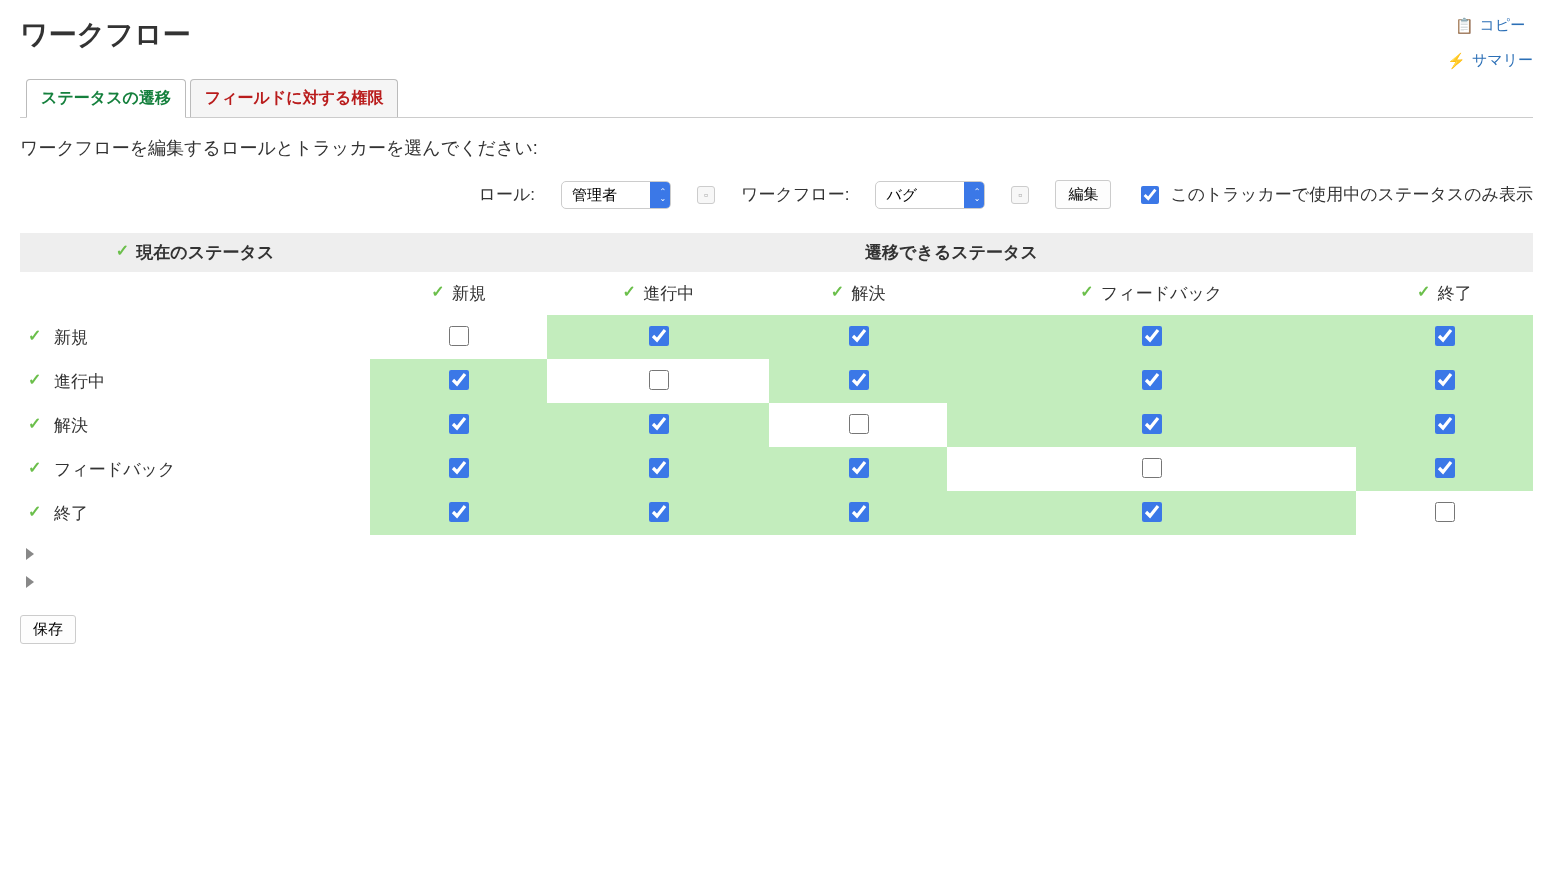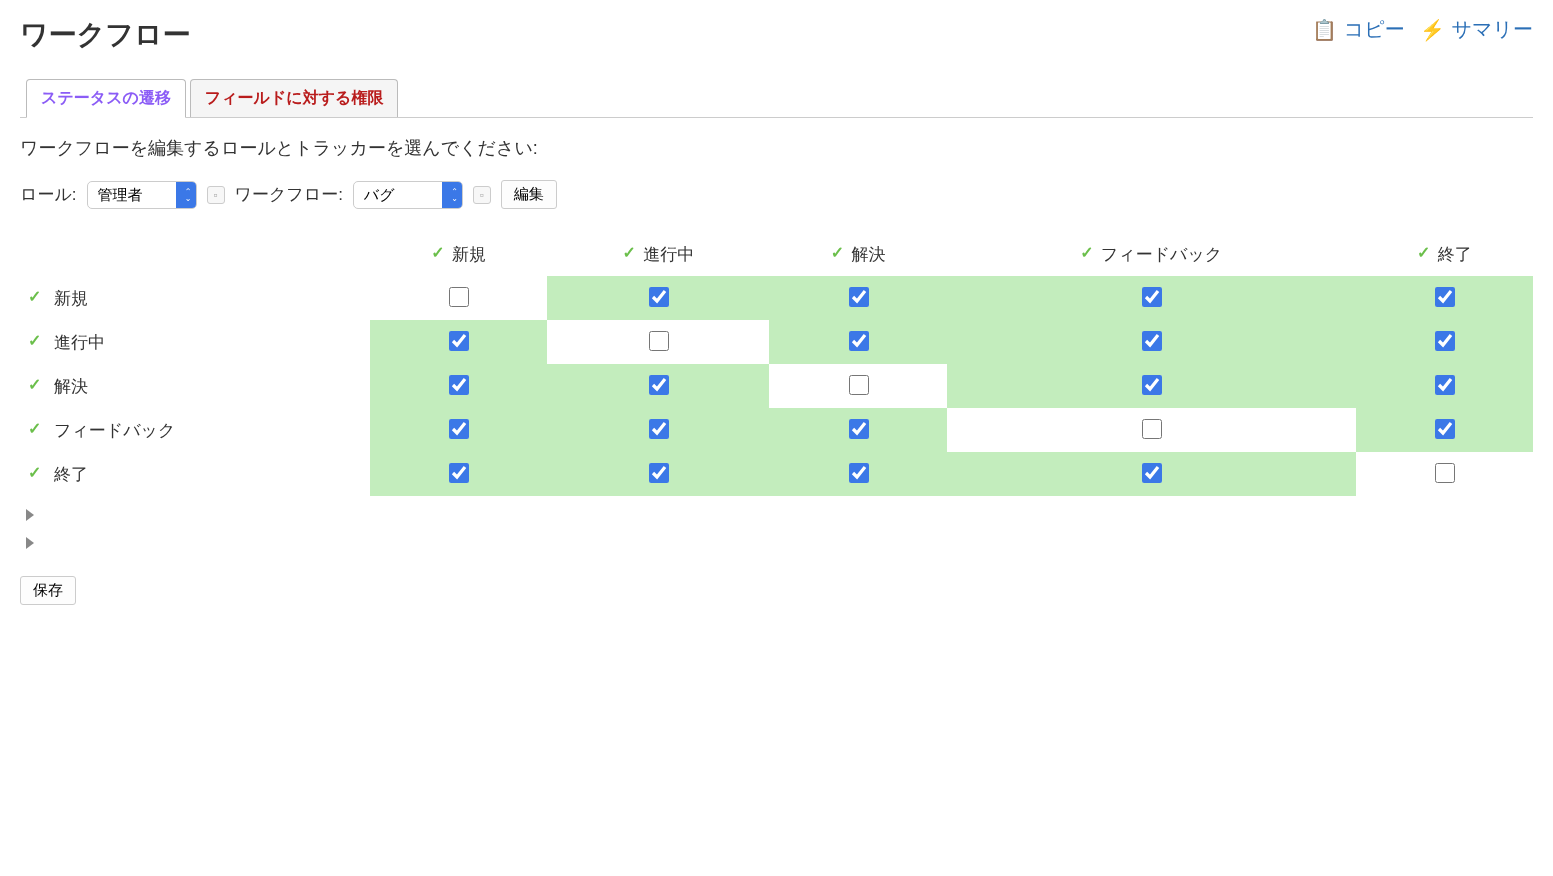--- a/index.html
+++ b/index.html
@@ -6,44 +6,44 @@
   body {
     font-family: "Hiragino Kaku Gothic ProN", "Hiragino Sans", Meiryo, sans-serif;
     font-size: 14px;
     color: #333;
     margin: 0;
     padding: 16px 20px;
     background: #fff;
   }
   .header-row { display: flex; justify-content: space-between; align-items: flex-start; }
   h1 { font-size: 28px; font-weight: bold; margin: 0 0 24px 0; }
-  .top-actions { display: flex; gap: 16px; align-items: center; font-size: 20px; }
+  .top-actions { display: flex; gap: 16px; align-items: center; font-size: 15px; flex-direction: column; }
   .top-actions a { color: #2b6fb6; text-decoration: none; display: inline-flex; align-items: center; gap: 6px; cursor: pointer; }
   .icon-copy::before { content: "📋"; filter: grayscale(0.4); }
   .icon-summary::before { content: "⚡"; color: #f0a020; }
 
   .tabs { border-bottom: 1px solid #ccc; margin-bottom: 18px; padding-left: 6px; }
   .tab {
     display: inline-block;
     padding: 8px 14px 8px;
     border: 1px solid #bbb;
     border-bottom: none;
     border-radius: 4px 4px 0 0;
     background: #f5f5f5;
     color: #b91c1c;
     font-size: 16px;
     font-weight: bold;
     cursor: pointer;
     position: relative;
     bottom: -1px;
   }
-  .tab.active { background: #fff; color: #8b5cf6; border-bottom: 1px solid #fff; }
+  .tab.active { background: #fff; color: #15803d; border-bottom: 1px solid #fff; }
 
   .instr { font-size: 18px; margin: 10px 0 20px 0; }
-  .filter-row { display: flex; align-items: center; gap: 10px; font-size: 17px; margin-bottom: 24px; flex-wrap: wrap; }
+  .filter-row { display: flex; align-items: center; gap: 26px; font-size: 17px; margin-bottom: 24px; flex-wrap: wrap; justify-content: flex-end; }
   .filter-row label { font-weight: normal; }
   select.mac {
     font-size: 15px;
     padding: 3px 24px 3px 10px;
     border: 1px solid #ccc;
     border-radius: 5px;
     appearance: none;
     background: #fff;
     min-width: 110px;
     height: 28px;
@@ -162,24 +162,35 @@
   <label>ワークフロー:</label>
   <span class="select-wrap">
     <select class="mac">
       <option>バグ</option>
     </select>
   </span>
   <span class="toggle-box">▫</span>
 
   <button class="btn">編集</button>
 
+  <label class="check-label">
+    <input type="checkbox" checked="" style="">
+    <span>このトラッカーで使用中のステータスのみ表示</span>
+  </label>
 </div>
 
 <table class="wf">
   <thead>
+    <tr>
+      <th class="first-col">
+        <span class="tick"></span>
+        <span>現在のステータス</span>
+      </th>
+      <th colspan="5">遷移できるステータス</th>
+    </tr>
     <tr class="hd2" id="col-header-row">
         <th class="first-col"></th>
         <th><span class="tick"></span> <span>新規</span></th>
         <th><span class="tick"></span> <span>進行中</span></th>
         <th><span class="tick"></span> <span>解決</span></th>
         <th><span class="tick"></span> <span>フィードバック</span></th>
         <th><span class="tick"></span> <span>終了</span></th>
       </tr>
   </thead>
   <tbody id="wf-body">

